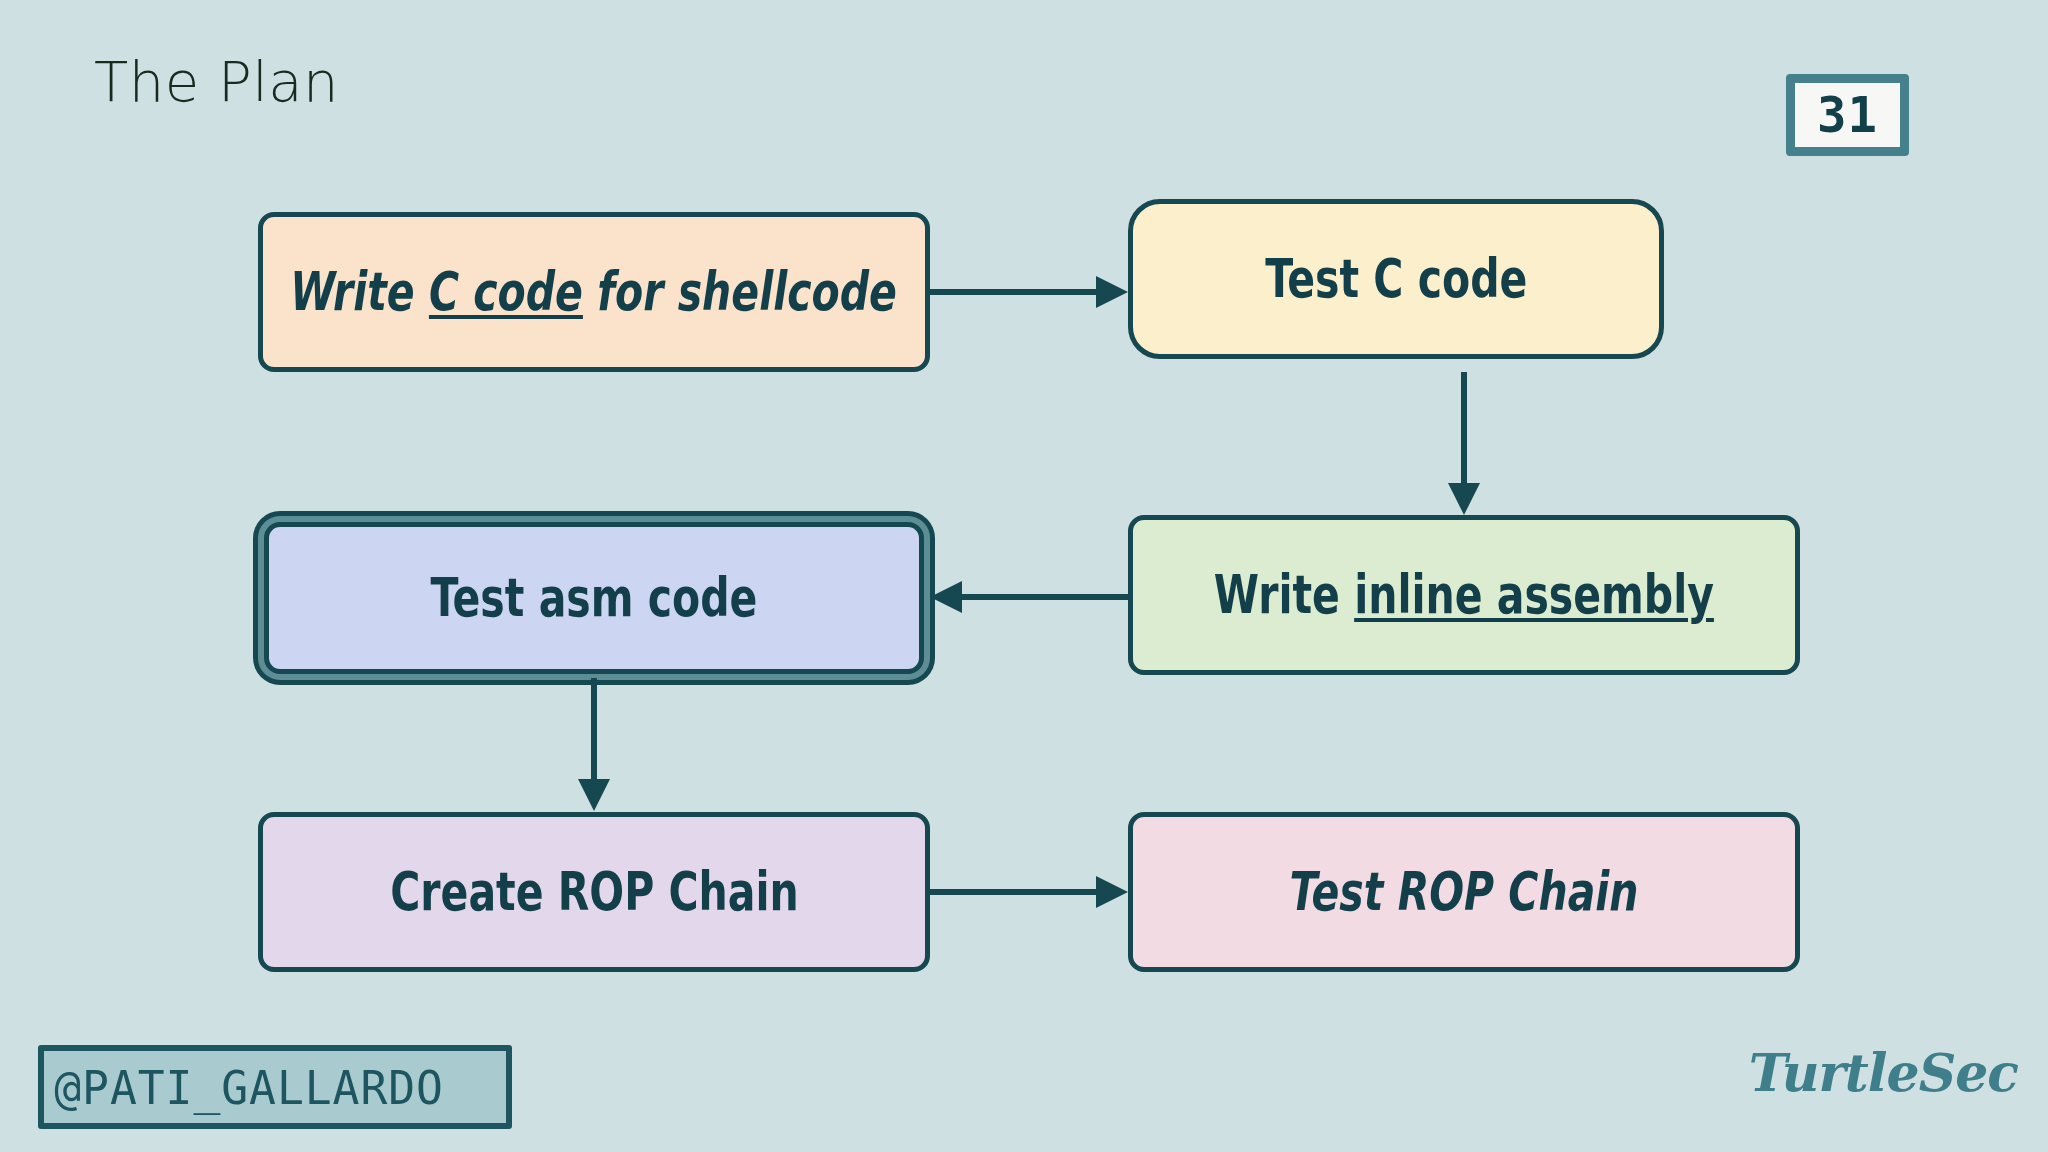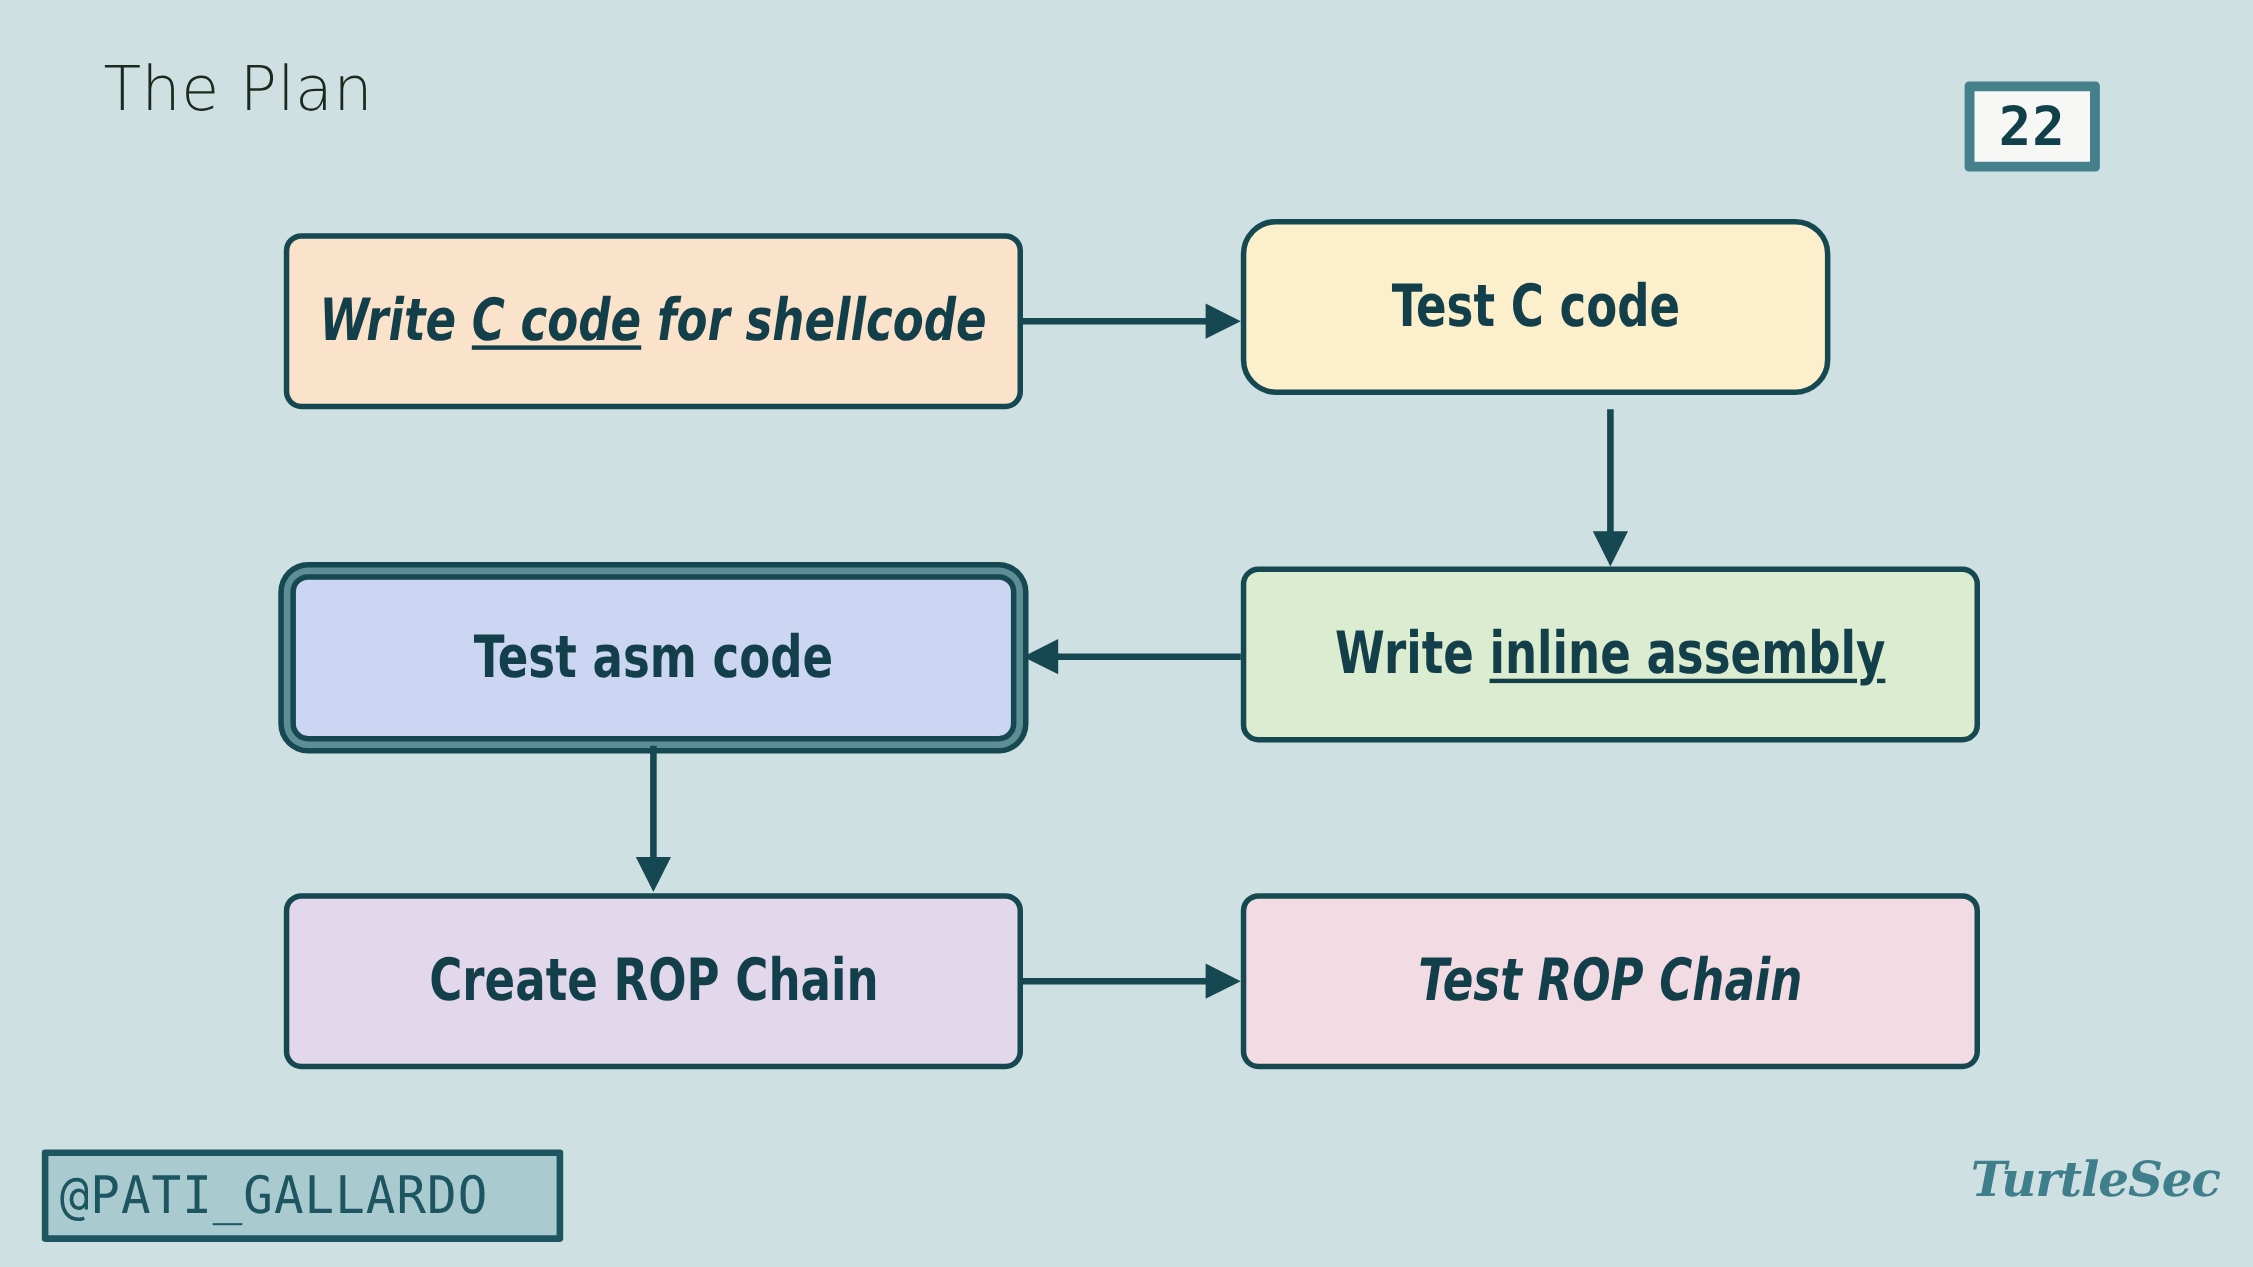--- a/index.html
+++ b/index.html
@@ -143,35 +143,35 @@
     width: 240px;
     height: 70px;
     display: flex;
     align-items: center;
     justify-content: flex-end;
   }
   #brand-logo .brand-text {
     font-family: "DejaVu Serif", serif;
     font-style: italic;
     font-weight: 700;
-    font-size: 44px;
+    font-size: 52px;
     color: #3f7f8c;
     line-height: 1;
     letter-spacing: -1px;
   }
 </style>
 </head>
 <body>
 
 <div id="slide">
 
   <div id="page-title">The Plan</div>
 
   <div id="slide-number-badge">
-    <span class="num">22</span>
+    <span class="num">31</span>
   </div>
 
   <div class="flow-box" style="left:258px; top:212px; width:672px; height:160px; background:#fbe3cb;font-style:italic;">
     <span class="label">Write <u>C code</u> for shellcode</span>
   </div>
 
   <div class="flow-box" style="left:1128px; top:199px; width:536px; height:160px; background:#fcf0cc;border-radius:32px;">
     <span class="label">Test C code</span>
   </div>
 

